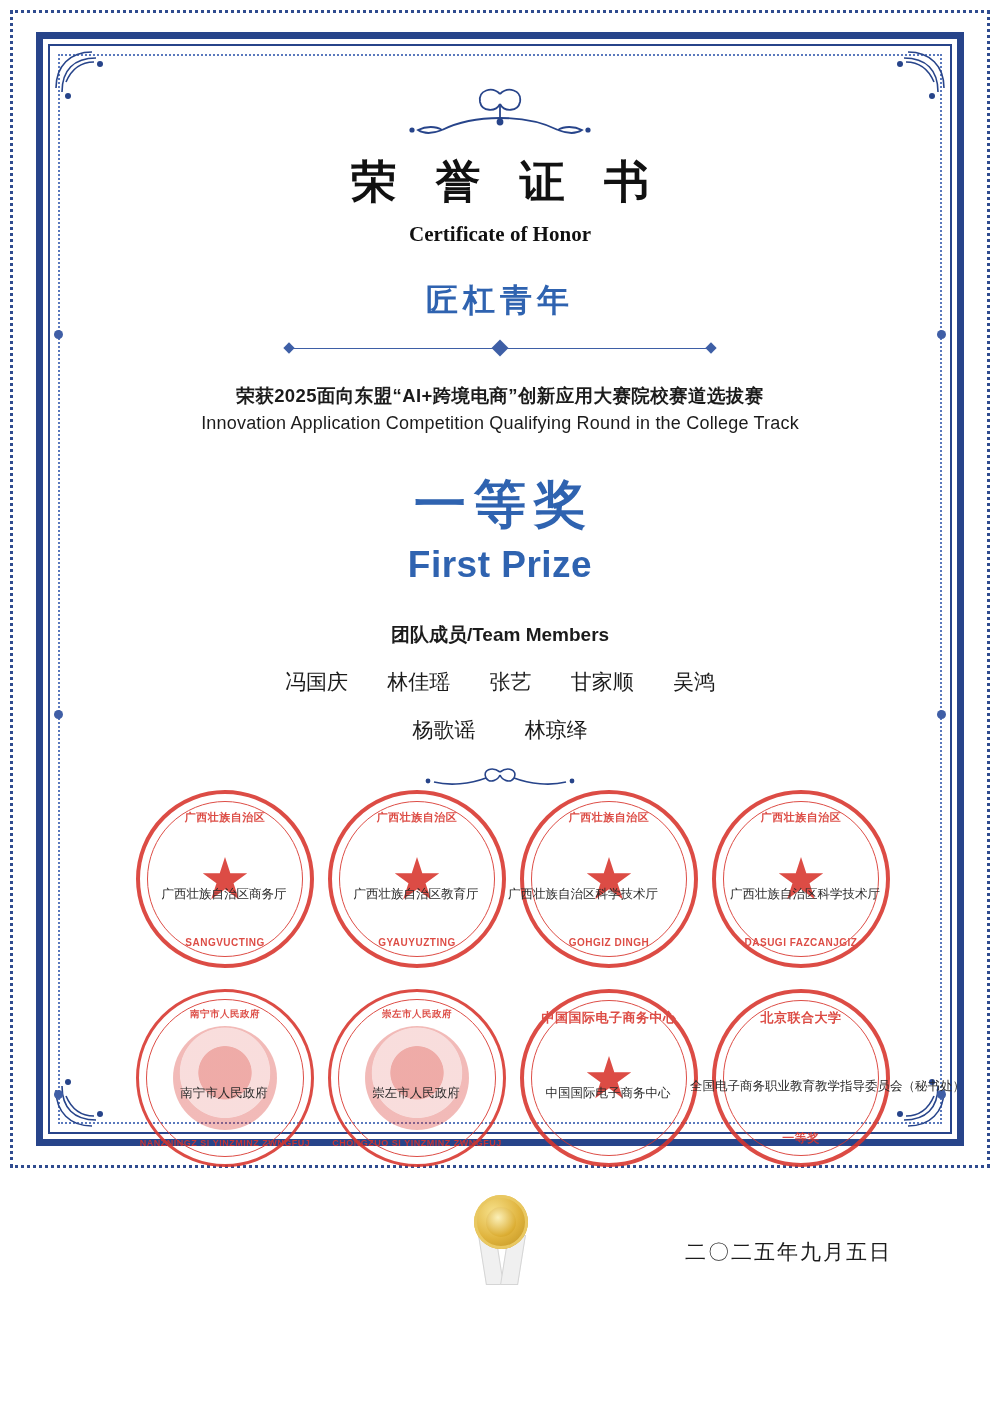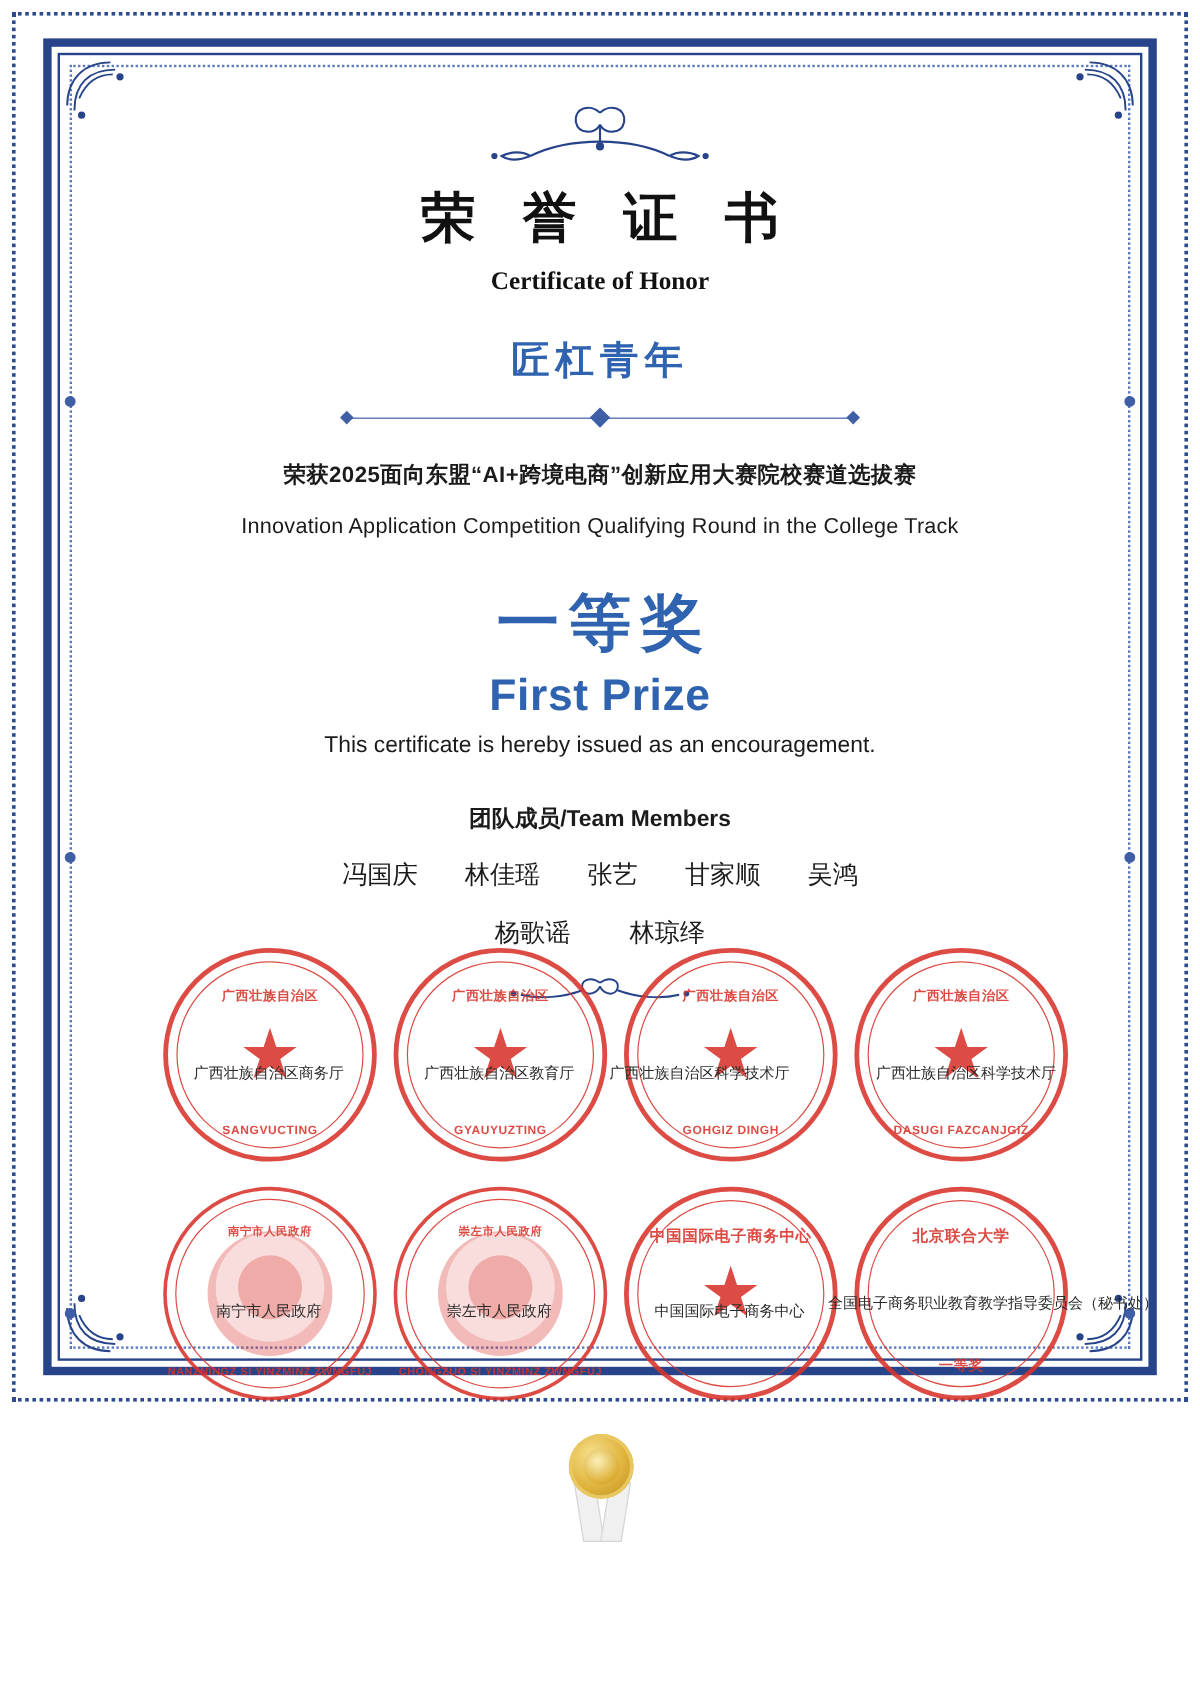--- a/index.html
+++ b/index.html
@@ -254,21 +254,21 @@
   }
   .seal .arc-top, .seal .arc-bottom {
     position: absolute;
     left: 0; right: 0;
     text-align: center;
     color: #d8342c;
     font-size: 11px;
     font-weight: bold;
     letter-spacing: 0.5px;
   }
-  .seal .arc-top { top: 28px; }
+  .seal .arc-top { top: 16px; }
   .seal .arc-bottom { bottom: 16px; font-size: 10px; }
   .seal.emblem {
     border-width: 3px;
   }
   .seal.emblem .emblem-art {
     position: absolute;
     left: 50%; top: 50%;
     width: 104px; height: 104px;
     margin-left: -52px; margin-top: -52px;
     border-radius: 50%;
@@ -407,26 +407,25 @@
     <div class="recipient">匠杠青年</div>
 
     <div class="divider">
       <div class="line"></div>
       <div class="cap l"></div>
       <div class="cap r"></div>
       <div class="diamond"></div>
     </div>
 
     <div class="award-line-cn">荣获2025面向东盟“AI+跨境电商”创新应用大赛院校赛道选拔赛</div>
-    <div class="award-line-en" style="margin-top:17px">Innovation Application Competition Qualifying Round  in the College Track</div>
+    <div class="award-line-en" style="margin-top:2px">Innovation Application Competition Qualifying Round  in the College Track</div>
 
     <div class="prize-cn">一等奖</div>
     <div class="prize-en">First Prize</div>
 
-    <div class="encourage-en">This certificate is hereby issued as an encouragement.</div>
 
     <div class="section-label">团队成员/Team Members</div>
     <div class="names">
       <span>冯国庆</span>
       <span>林佳瑶</span>
       <span>张艺</span>
       <span>甘家顺</span>
       <span>吴鸿</span>
     </div>
 
@@ -522,14 +521,15 @@
   </div>
 
   <div class="medal">
     <div class="ribbon-l"></div>
     <div class="ribbon-r"></div>
     <div class="disc">
         <div class="disc-inner"></div>
       </div>
   </div>
 
+  <div class="date">二〇二五年九月五日</div>
 
 </div>
 
 </body></html>

